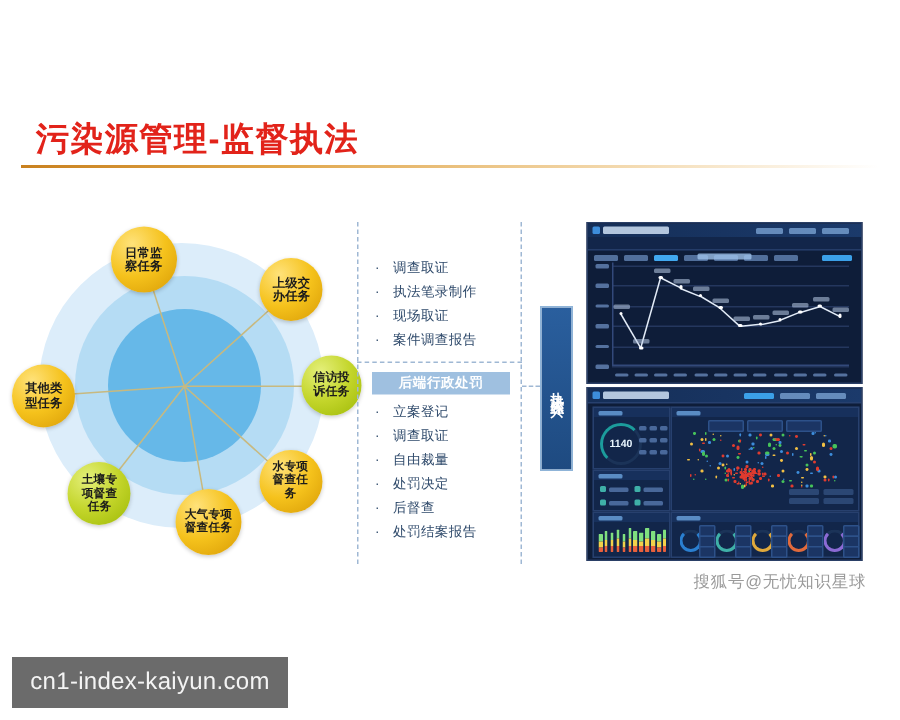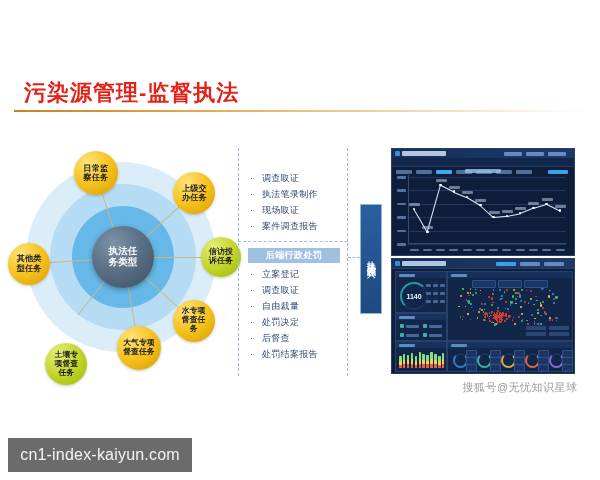--- a/index.html
+++ b/index.html
@@ -178,41 +178,38 @@
     <div id="spokes">
         <div class="spoke" style="width: 68px; transform: rotate(-108deg);"></div>
         <div class="spoke" style="width: 77px; transform: rotate(-42deg);"></div>
         <div class="spoke" style="width: 80px; transform: rotate(0deg);"></div>
         <div class="spoke" style="width: 76px; transform: rotate(42deg);"></div>
         <div class="spoke" style="width: 72px; transform: rotate(80deg);"></div>
         <div class="spoke" style="width: 73px; transform: rotate(128deg);"></div>
         <div class="spoke" style="width: 75px; transform: rotate(176deg);"></div>
       </div>
 
-    <div class="core">
-      <span>执法任务类型</span>
-    </div>
 
     <div id="nodes">
         <div class="node gold" style="left: 67.8065px; top: 5.30703px; width: 44px; height: 44px; font-size: 8.2px;">
           <span style="width: 32px;">日常监察任务</span>
         </div>
         <div class="node gold" style="left: 167.342px; top: 25.7635px; width: 42px; height: 42px; font-size: 8.2px;">
           <span style="width: 30px;">上级交办任务</span>
         </div>
         <div class="node lime" style="left: 195px; top: 91px; width: 40px; height: 40px; font-size: 8px;">
           <span style="width: 28px;">信访投诉任务</span>
         </div>
         <div class="node gold" style="left: 166.599px; top: 153.567px; width: 42px; height: 42px; font-size: 7.8px;">
           <span style="width: 30px;">水专项督查任务</span>
         </div>
         <div class="node gold" style="left: 110.976px; top: 179.602px; width: 44px; height: 44px; font-size: 7.8px;">
           <span style="width: 32px;">大气专项督查任务</span>
         </div>
-        <div class="node lime" style="left: 39.3591px; top: 162.497px; width: 42px; height: 42px; font-size: 7.8px; margin-top: 35px;">
+        <div class="node lime" style="left: 39.3591px; top: 162.497px; width: 42px; height: 42px; font-size: 7.8px;">
           <span style="width: 30px;">土壤专项督查任务</span>
         </div>
         <div class="node gold" style="left: 2.22898px; top: 96.5571px; width: 42px; height: 42px; font-size: 8.2px;">
           <span style="width: 30px;">其他类型任务</span>
         </div>
       </div>
   </div>
 
   <div class="lists">
     <div class="list-border"></div>

